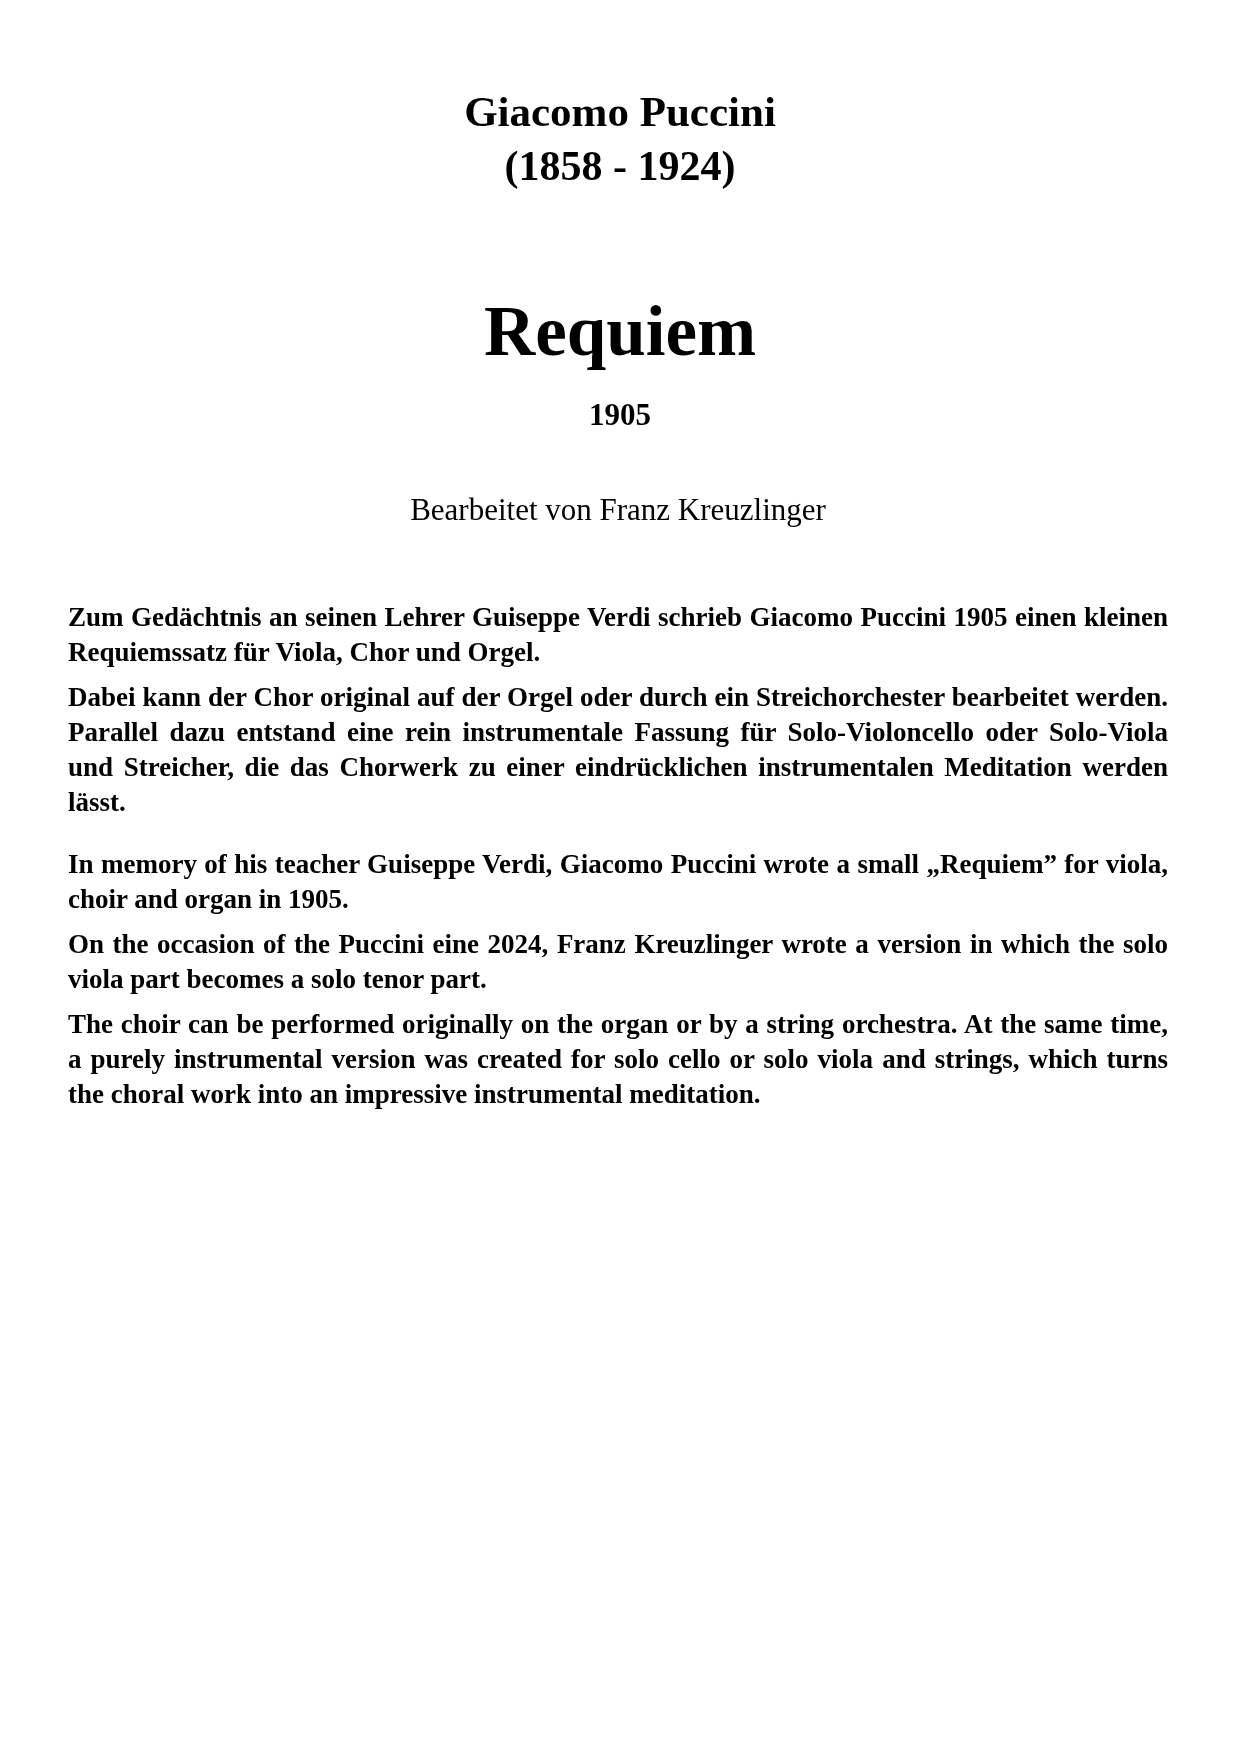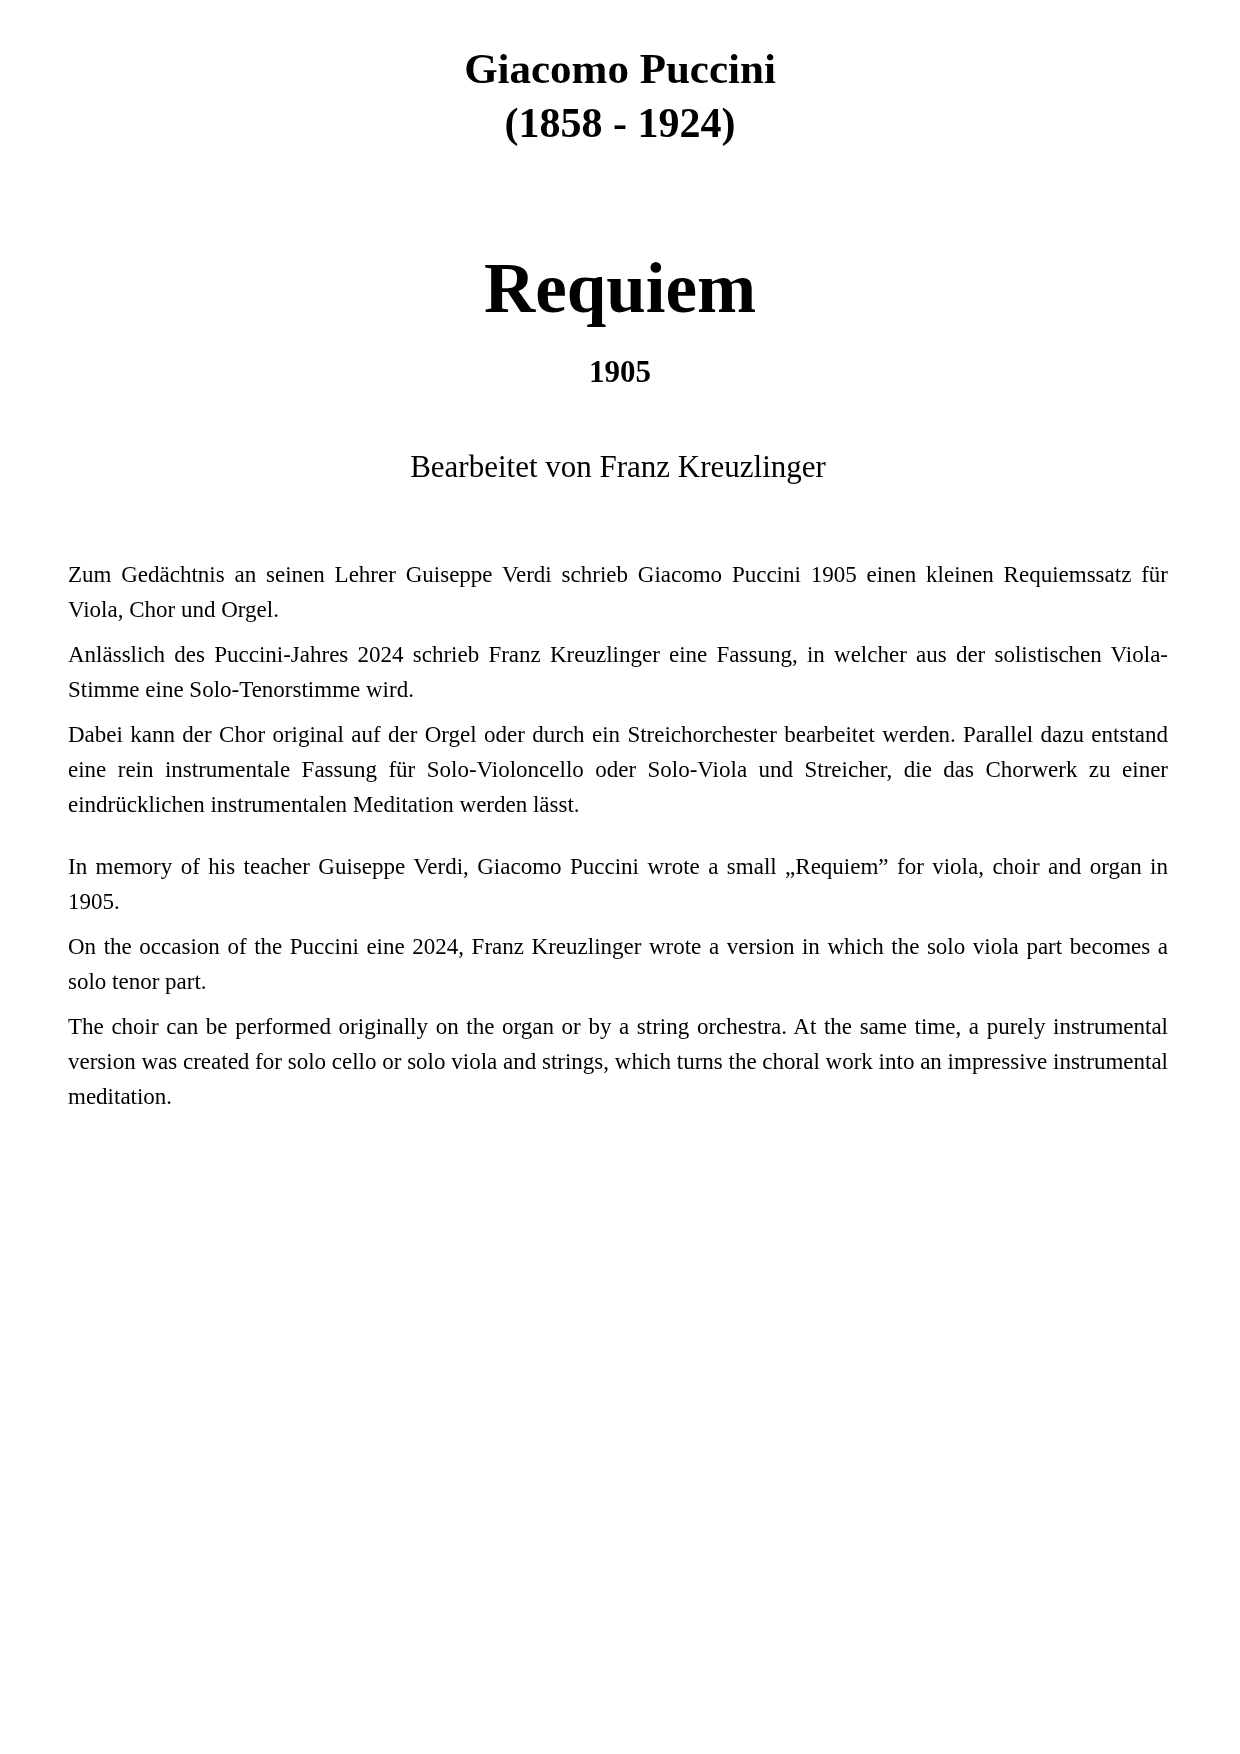--- a/index.html
+++ b/index.html
@@ -10,21 +10,21 @@
   .page {
     position: relative;
     width: 1240px;
     height: 1550px;
     margin: 0 auto;
     background: #ffffff;
     color: #000000;
     font-family: "Liberation Serif", "DejaVu Serif", serif;
     overflow: hidden;
     box-sizing: border-box;
-    padding-top: 45px;
+    padding-top: 88px;
   }
   .header-block {
     text-align: center;
   }
   .composer {
     font-size: 43px;
     font-weight: bold;
     line-height: 1.1;
     margin: 0;
   }
@@ -50,24 +50,25 @@
     font-size: 31px;
     font-weight: normal;
     line-height: 1.2;
     margin: 58px 4px 0 0;
   }
   .body-text {
     margin-top: 72px;
     padding: 0 72px 0 68px;
   }
   .body-text p {
-    font-size: 23px;
+    font-size: 27px;
     line-height: 35px;
     text-align: justify;
     margin: 0 0 10px 0;
+    font-weight: bold;
   }
   .body-text p:last-child {
     margin-bottom: 0;
   }
   .lang-block-en {
     margin-top: 27px;
   }
 </style>
 </head>
 <body>
@@ -78,21 +79,20 @@
     <div class="composer">Giacomo Puccini</div>
     <div class="dates">(1858 - 1924)</div>
     <div class="work-title">Requiem</div>
     <div class="work-year">1905</div>
     <div class="arranger">Bearbeitet von Franz Kreuzlinger</div>
   </div>
 
   <div class="body-text">
     <div class="lang-block-de">
       <p>Zum Gedächtnis an seinen Lehrer Guiseppe Verdi schrieb Giacomo Puccini 1905 einen kleinen Requiemssatz für Viola, Chor und Orgel.</p>
-      <p>Anlässlich des Puccini-Jahres 2024 schrieb Franz Kreuzlinger eine Fassung, in welcher aus der solistischen Viola-Stimme eine Solo-Tenorstimme wird.</p>
       <p>Dabei kann der Chor original auf der Orgel oder durch ein Streichorchester bearbeitet werden. Parallel dazu entstand eine rein instrumentale Fassung für Solo-Violoncello oder Solo-Viola und Streicher, die das Chorwerk zu einer eindrücklichen instrumentalen Meditation werden lässt.</p>
     </div>
 
     <div class="lang-block-en">
       <p>In memory of his teacher Guiseppe Verdi, Giacomo Puccini wrote a small „Requiem” for viola, choir and organ in 1905.</p>
       <p>On the occasion of the Puccini eine 2024, Franz Kreuzlinger wrote a version in which the solo viola part becomes a solo tenor part.</p>
       <p>The choir can be performed originally on the organ or by a string orchestra. At the same time, a purely instrumental version was created for solo cello or solo viola and strings, which turns the choral work into an impressive instrumental meditation.</p>
     </div>
   </div>
 

